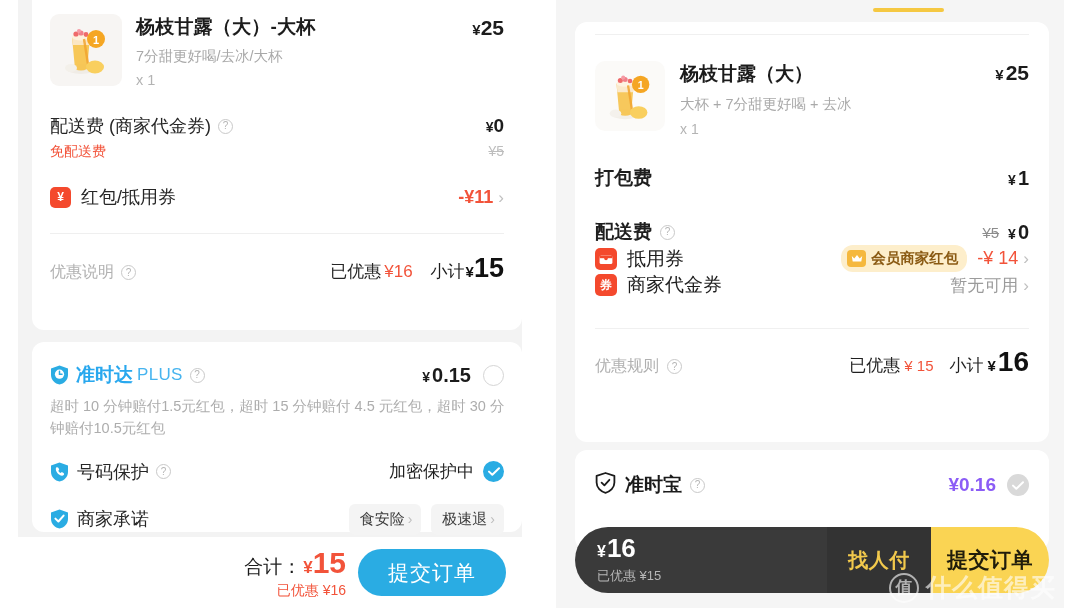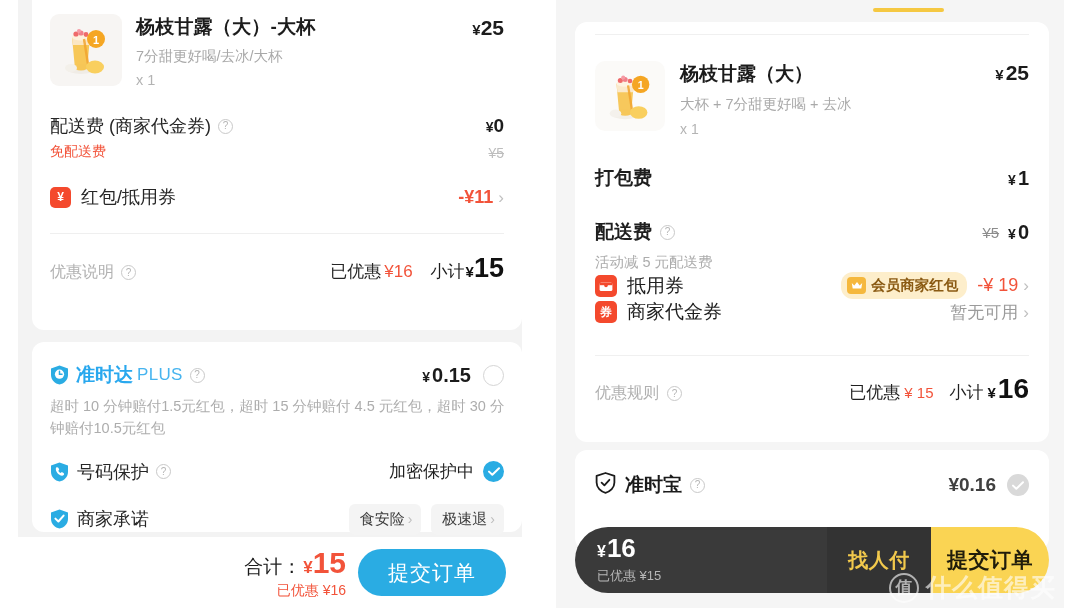--- a/index.html
+++ b/index.html
@@ -49,21 +49,21 @@
   .l-item-name { font-size: 19px; color: #1c1c1c; font-weight: 700; letter-spacing: .2px; }
   .l-item-spec { font-size: 14.5px; color: #a8a8a8; margin-top: 7px; }
   .l-item-qty { font-size: 14.5px; color: #b3b3b3; margin-top: 6px; }
   .l-item-price { font-size: 21px; color: #1c1c1c; font-weight: 700; padding-top: 2px; white-space: nowrap;}
   .l-item-price .yen { font-size: 15px; font-weight: 600; }
 
   .l-fee { display: flex; align-items: baseline; margin-top: 26px; }
   .l-fee-label { font-size: 18px; color: #262626; }
   .l-fee-amt { font-size: 19px; color: #1c1c1c; font-weight: 700; }
   .l-fee-amt .yen { font-size: 14px; font-weight: 600; }
-  .l-sub { display:flex; align-items:flex-end; margin-top: 5px; }
+  .l-sub { display:flex; align-items:flex-start; margin-top: 5px; }
   .l-free { font-size: 14px; color: #f2533a; }
   .l-strike { font-size: 14px; color: #bdbdbd; text-decoration: line-through; }
 
   .l-coupon { display: flex; align-items: center; margin-top: 24px; }
   .badge-sq {
     width: 21px; height: 21px; border-radius: 5px; background: #f4492d;
     color: #fff; font-size: 12px; display: flex; align-items: center; justify-content: center;
     flex: none; font-weight: 600;
   }
   .l-coupon-label { font-size: 18px; color: #262626; margin-left: 10px; }
@@ -185,21 +185,21 @@
   .r-tot-lab { font-size: 17px; color: #1f1f1f; }
   .r-tot-val { font-size: 28px; color: #111; font-weight: 700; line-height:.95; }
   .r-tot-val .yen { font-size: 15px; font-weight: 600; margin-right: 2px; }
 
   .r-card-2 {
     position: absolute; left: 19px; top: 450px; width: 474px; height: 100px;
     background:#fff; border-radius: 12px; padding: 0 20px;
   }
   .r-zsb-row { display:flex; align-items:center; padding-top: 22px; }
   .r-zsb-label { font-size: 19px; color: #1b1b1b; font-weight:600; margin-left: 9px; margin-right:8px;}
-  .r-zsb-price { font-size: 19px; color: #404040; font-weight: 700; }
+  .r-zsb-price { font-size: 19px; color: #8b5cf6; font-weight: 700; }
   .tick-grey {
     width: 22px; height: 22px; border-radius: 50%; background: #d9d9d9;
     display:flex; align-items:center; justify-content:center; margin-left: 11px; flex:none;
   }
 
   .r-bottom-bar {
     position: absolute; left: 19px; top: 527px; width: 474px; height: 66px;
     border-radius: 33px; overflow: hidden; display:flex;
   }
   .r-bb-left {
@@ -428,41 +428,40 @@
           <span class="r-fee-amt"><span class="yen">¥</span><span>1</span></span>
         </div>
 
         <div class="r-fee">
           <span class="r-fee-label">配送费</span>
           <span class="q-icon" style="margin-left:8px;">?</span>
           <div class="spacer"></div>
           <span class="r-strike">¥5</span>
           <span class="r-fee-amt"><span class="yen">¥</span><span>0</span></span>
         </div>
-        <div class="r-fee-note">活动减 5 元配送费</div>
 
         <div class="r-coupon">
           <span class="badge-sq-r">
             <svg width="14" height="12" viewBox="0 0 14 12" aria-hidden="true">
               <rect x="0.6" y="2.4" width="12.8" height="8.6" rx="1.6" fill="#fff"></rect>
               <path d="M0.6 2.6 L13.4 2.6 L13.4 5.2 L0.6 5.2 Z" fill="#f4492d"></path>
               <circle cx="7" cy="5.4" r="1.8" fill="#f4492d"></circle>
             </svg>
           </span>
           <span class="r-coupon-label">抵用券</span>
           <div class="spacer"></div>
           <span class="vip-badge">
             <span class="crown">
               <svg width="12" height="9" viewBox="0 0 12 9" aria-hidden="true">
                   <path d="M0.8 2 L3.3 4.6 L6 1 L8.7 4.6 L11.2 2 L10.3 7.6 H1.7 Z" fill="#fff"></path>
                 </svg>
             </span>
             <span>会员商家红包</span>
           </span>
-          <span class="r-coupon-amt">-¥ 19</span>
+          <span class="r-coupon-amt">-¥ 14</span>
           <span class="chev">›</span>
         </div>
 
         <div class="r-coupon">
           <span class="badge-sq-r">
               <span>券</span>
             </span>
           <span class="r-coupon-label">商家代金券</span>
           <div class="spacer"></div>
           <span class="r-none">暂无可用</span>

